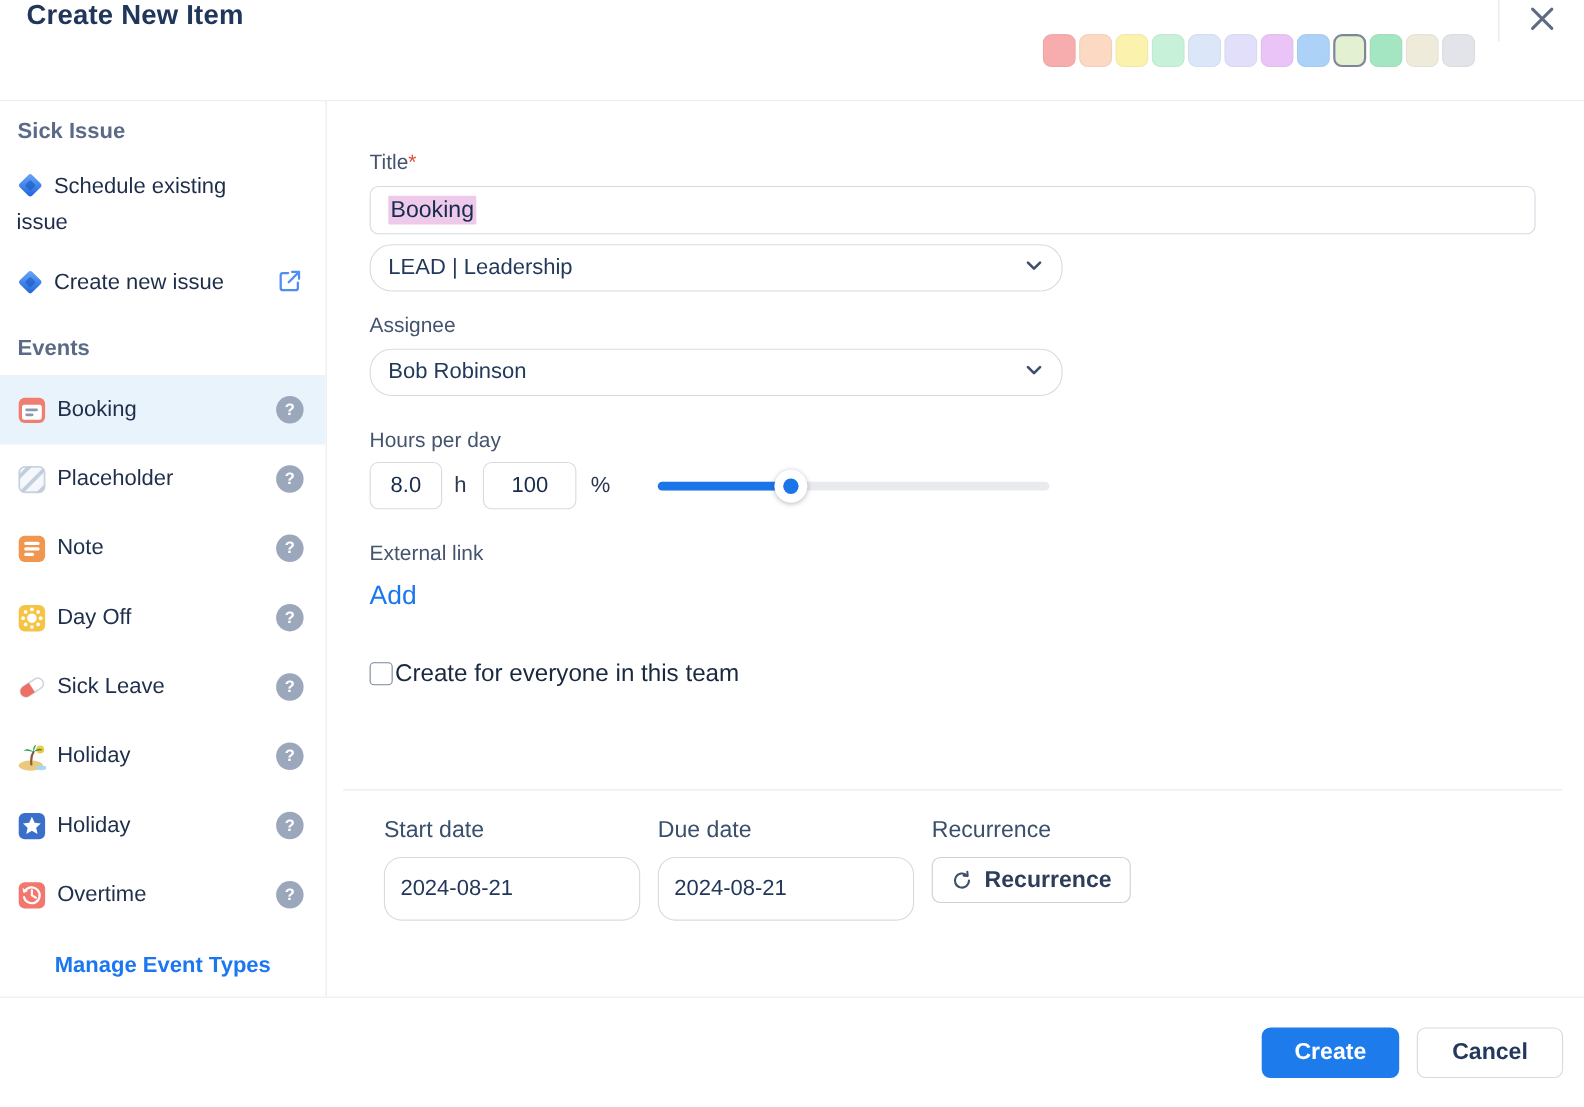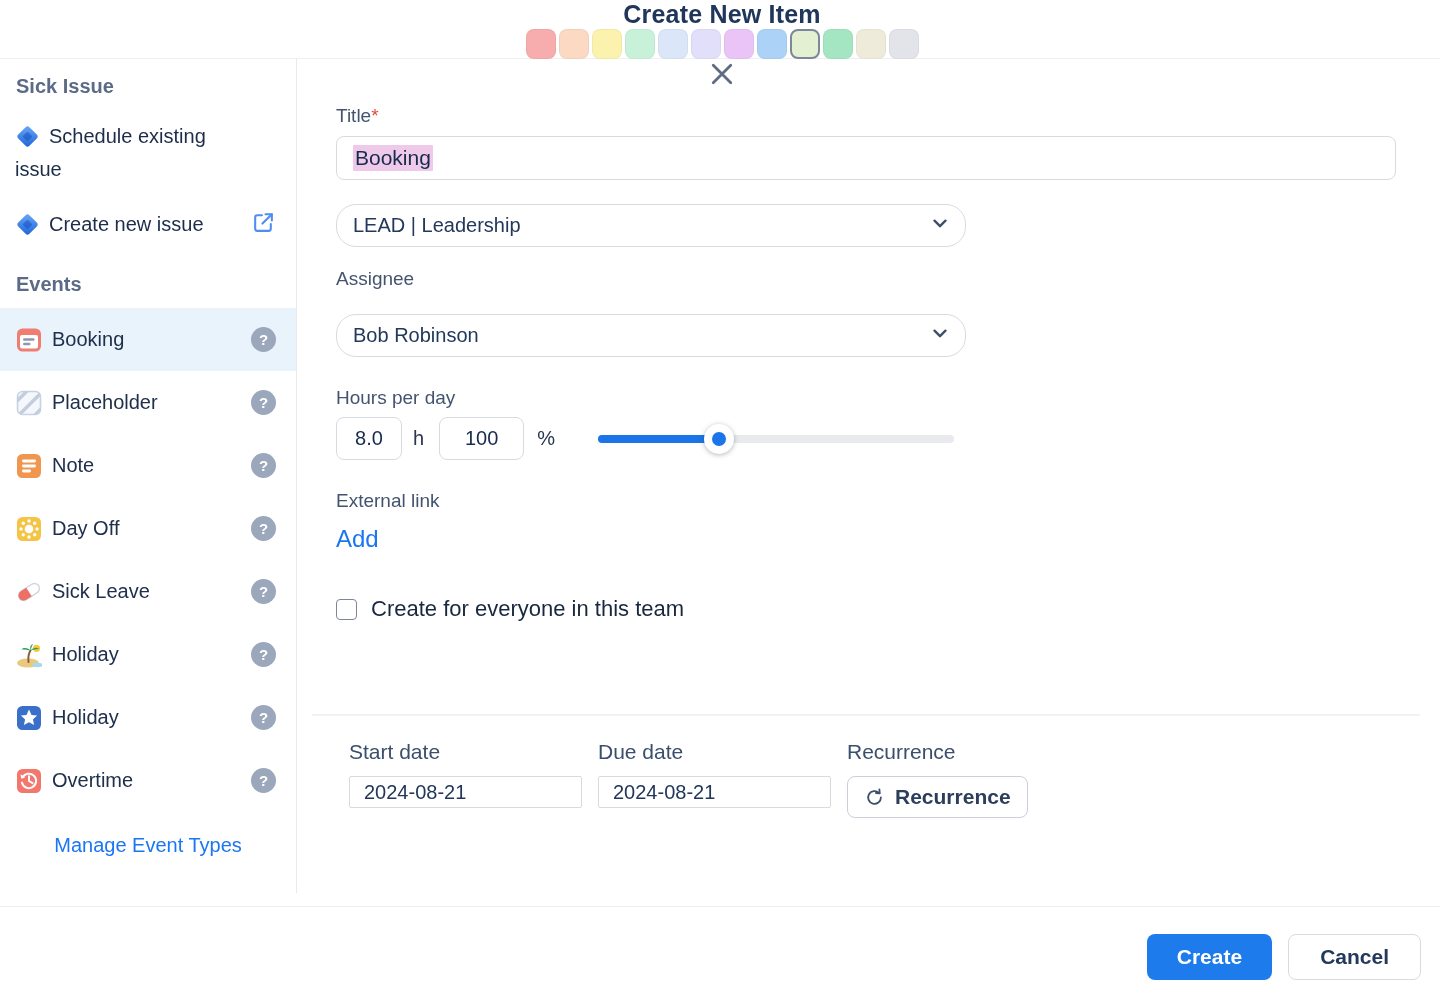--- a/index.html
+++ b/index.html
@@ -1,21 +1,21 @@
 <!DOCTYPE html>
 <html><head>
 <meta charset="utf-8">
 <style>
   * { margin:0; padding:0; box-sizing:border-box; }
   html,body { background:#fff; }
   body { font-family:"Liberation Sans", sans-serif; color:#1d2d49; }
   .app { position:relative; width:1440px; height:1006px; background:#fff; overflow:hidden; }
 
   
-  .header { height:59px; display:flex; align-items:center; padding:0 20px 0 24px; border-bottom:1px solid #edeff2;flex-direction:column; }
+  .header { height:92px; display:flex; padding:0 20px 0 24px; border-bottom:1px solid #edeff2; }
   .page-title { font-size:25px; font-weight:700; color:#21365b; letter-spacing:.2px; }
   .header-spacer { flex:1; }
   .swatches { display:flex; gap:3px; align-items:center; }
   .swatch { width:30px; height:30px; border-radius:8px; border:1px solid rgba(0,0,0,0.04); cursor:pointer; }
   .swatch.selected { border:2px solid #7d8799; }
   .header-vdivider { width:1px; height:38px; background:#e2e5ea; margin:0 21px; }
   .close-btn { width:36px; height:36px; display:flex; align-items:center; justify-content:center; cursor:pointer; background:none; border:none; }
 
   
   .body { display:flex; height:834px; }
@@ -24,55 +24,55 @@
   .jira-item { position:relative; padding:0 50px 0 15px; margin-top:22px; font-size:20px; line-height:33px; color:#1d2d49; cursor:pointer; }
   .jira-item .icon { display:inline-block; vertical-align:-6px; margin-right:9px; }
   .jira-item .trail { position:absolute; right:20px; top:2px; }
   .events-title { margin-top:32px; }
   .events-list { margin-top:12px; }
   .event-row { display:flex; align-items:center; height:63px; padding:0 20px 0 16px; cursor:pointer; }
   .event-row.selected { background:#e9f3fc; }
   .event-icon { width:26px; height:26px; margin-right:10px; flex:none; display:flex; align-items:center; justify-content:center; }
   .event-label { flex:1; font-size:20px; color:#20304c; }
   .help-badge { width:25px; height:25px; border-radius:50%; background:#9ba7ba; color:#fff; font-size:15px; font-weight:700; display:flex; align-items:center; justify-content:center; cursor:pointer; flex:none; }
-  .manage-link { text-align:center; margin-top:22px; font-size:20px; font-weight:400; color:#1b76f2; cursor:pointer; }
+  .manage-link { text-align:center; margin-top:22px; font-size:20px; font-weight:700; color:#1b76f2; cursor:pointer; }
 
   
   .main { flex:1; padding:0 44px 0 39px; position:relative; }
   .field-label { font-size:19px; color:#44546f; }
   .req { color:#e5493a; }
   .mt-title { margin-top:46px; }
   .text-input { margin-top:9px; height:44px; border:1px solid #d6dbe2; border-radius:8px; display:flex; align-items:center; padding:0 16px; font-size:21px; color:#172b4d; background:#fff; cursor:text; }
   .full { width:1060px; }
   .sel-highlight { background:#eec9e9; padding:1px 2px; border-radius:1px; }
   .mt-field { margin-top:28px; }
-  .select-box { margin-top:24px; width:630px; height:43px; border:1px solid #d6dbe2; border-radius:20px; display:flex; align-items:center; padding:0 14px 0 16px; font-size:20px; color:#22395b; cursor:pointer; background:#fff; }
+  .select-box { margin-top:9px; width:630px; height:43px; border:1px solid #d6dbe2; border-radius:20px; display:flex; align-items:center; padding:0 14px 0 16px; font-size:20px; color:#22395b; cursor:pointer; background:#fff; }
   .select-box .sel-text { flex:1; }
   .mt-assignee { margin-top:21px; }
   .mt-hours { margin-top:30px; }
   .hours-row { margin-top:8px; display:flex; align-items:center; }
   .num-input { width:66px; height:43px; border:1px solid #d6dbe2; border-radius:8px; font-size:20px; color:#172b4d; text-align:center; display:flex; align-items:center; justify-content:center; cursor:text; background:#fff; }
   .num-input.wide { width:85px; }
   .unit { font-size:20px; color:#29374f; margin:0 15px 0 11px; }
   .unit.pct { margin:0 0 0 13px; }
   .slider { position:relative; width:356px; height:30px; margin-left:43px; cursor:pointer; }
   .slider-track { position:absolute; left:0; right:0; top:11px; height:8px; border-radius:4px; background:#e8eaee; }
   .slider-fill { position:absolute; left:0; top:11px; height:8px; border-radius:4px; background:#1b74e8; }
   .slider-handle { position:absolute; top:0; width:30px; height:30px; margin-left:-15px; border-radius:50%; background:#fff; box-shadow:0 1px 5px rgba(40,50,70,.35); display:flex; align-items:center; justify-content:center; cursor:grab; }
   .slider-dot { width:14px; height:14px; border-radius:50%; background:#1b74e8; }
   .mt-ext { margin-top:30px; }
   .add-link { margin-top:13px; font-size:24px; font-weight:500; color:#1b76f2; cursor:pointer; display:inline-block; }
   .check-row { margin-top:43px; display:flex; align-items:center; cursor:pointer; }
   .checkbox { width:21px; height:21px; border:1.6px solid #7d8798; border-radius:4px; background:#fff; flex:none; }
-  .check-label { margin-left:14px; font-size:22px; color:#19283f; }
+  .check-label { margin-left:2px; font-size:22px; color:#19283f; }
   .hseparator { margin:92px -24px 0 -24px; border-top:2px solid #f1f2f4; }
   .dates-row { margin:24px 0 0 13px; display:flex; }
   .date-col { width:233px; margin-right:16px; }
   .date-label { font-size:21px; font-weight:400; color:#3a4f6b; }
-  .date-input { margin-top:12px; height:32px; border:1px solid #d6dbe2; border-radius:2px; display:flex; align-items:center; padding:0 14px; font-size:20px; color:#22375a; cursor:text; background:#fff; }
+  .date-input { margin-top:12px; height:58px; border:1px solid #d6dbe2; border-radius:16px; display:flex; align-items:center; padding:0 14px; font-size:20px; color:#22375a; cursor:text; background:#fff; }
   .recur-btn { margin-top:12px; height:42px; border:1px solid #c9d0d9; border-radius:8px; background:#fff; display:inline-flex; align-items:center; gap:10px; padding:0 16px; font-size:21px; font-weight:700; color:#2c3e5a; cursor:pointer; font-family:inherit; }
 
   
   .footer { position:absolute; left:0; right:0; bottom:0; height:100px; border-top:1px solid #ebedf0; display:flex; align-items:center; justify-content:flex-end; padding-right:19px; gap:16px; background:#fff; }
   .btn { height:46px; border-radius:8px; font-size:21px; font-weight:700; cursor:pointer; font-family:inherit; }
   .btn-primary { background:#1e7bec; color:#fff; border:none; padding:0 30px; }
   .btn-secondary { background:#fff; color:#22395b; border:1px solid #d6dbe1; padding:0 31px; font-weight:600; }
 </style>
 </head>
 <body>

